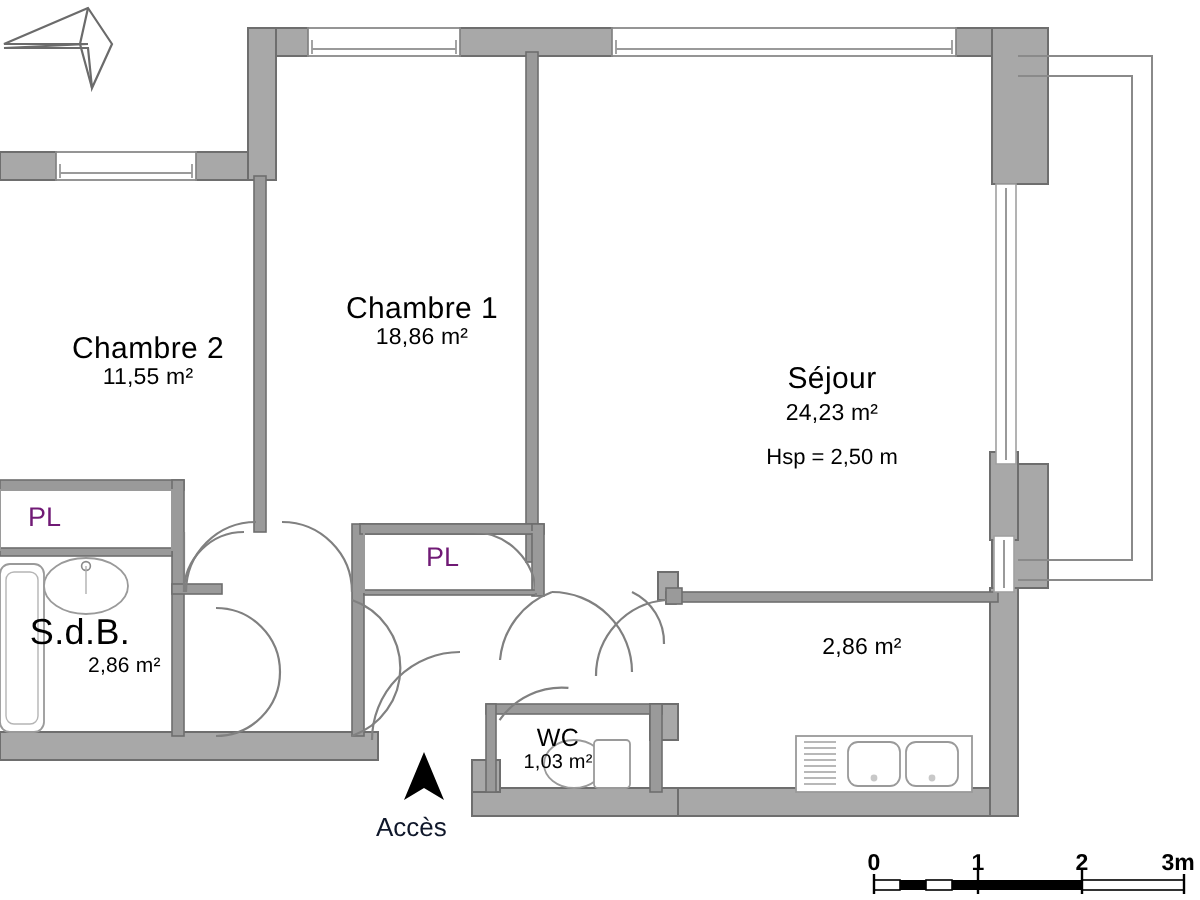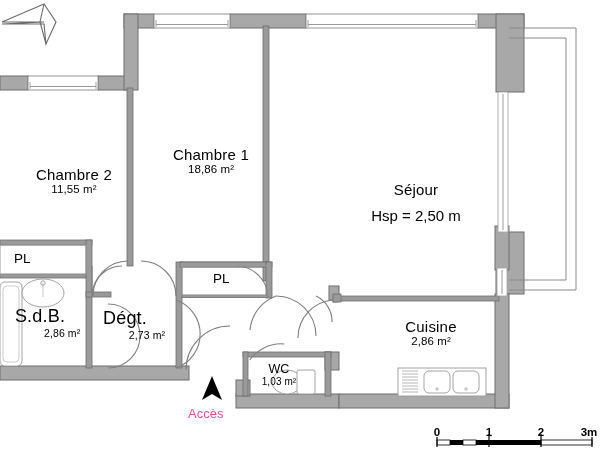--- a/index.html
+++ b/index.html
@@ -38,36 +38,36 @@
   }
   .room-name {
     font-size: 15px;
     letter-spacing: 0.2px;
   }
   .room-area {
     font-size: 11.5px;
     letter-spacing: 0.1px;
   }
   .room-extra {
-    font-size: 15px;
+    font-size: 11px;
   }
   .label-sm .room-name { font-size: 18px; }
   .label-sm .room-area { font-size: 10.5px; margin-left: 44px; }
   .label-xs .room-name { font-size: 12.5px; }
   .label-xs .room-area { font-size: 10px; }
   .pl-label {
     position: absolute;
     font-size: 13.5px;
-    color: #000000;
+    color: #701a75;
     white-space: nowrap;
   }
   .access-label {
     position: absolute;
     font-size: 13px;
-    color: #ec4899;
+    color: #0f172a;
     white-space: nowrap;
   }
   .scale-wrap {
     position: absolute;
     left: 430px;
     top: 426px;
     width: 160px;
     height: 22px;
   }
   .scale-ticks {
@@ -292,42 +292,38 @@
     <div class="room-area">11,55 m²</div>
   </div>
 
   <div class="room-label" style="left:151px; top:146px; width:120px;">
     <div class="room-name">Chambre 1</div>
     <div class="room-area">18,86 m²</div>
   </div>
 
   <div class="room-label" style="left:351px; top:136px; width:130px;margin-top:45px;">
     <div class="room-name">Séjour</div>
+    <div class="room-area" style="margin-top:3px;">24,23 m²</div>
     <div class="room-extra" style="margin-top:9px;">Hsp = 2,50 m</div>
   </div>
 
 
   <div class="room-label label-sm" style="left:0px; top:306px; width:80px;">
     <div class="room-name">S.d.B.</div>
     <div class="room-area">2,86 m²</div>
   </div>
 
-  <div class="room-label label-sm" style="left:82px; top:308px; width:86px;">
-    <div class="room-name">Dégt.</div>
-    <div class="room-area">2,73 m²</div>
-  </div>
 
 
   <div class="room-label label-xs" style="left:245px; top:362px; width:68px;">
     <div class="room-name">WC</div>
     <div class="room-area">1,03 m²</div>
   </div>
 
   <div class="room-label" style="left:376px; top:318px; width:110px;">
-    <div class="room-name">Cuisine</div>
     <div class="room-area">2,86 m²</div>
   </div>
 
   <div class="pl-label" style="left:14px; top:251px;">PL</div>
 
   <div class="pl-label" style="left:213px; top:271px;">PL</div>
 
   <div class="access-label" style="left:188px; top:406px;">Accès</div>
 
   <div class="scale-wrap">

